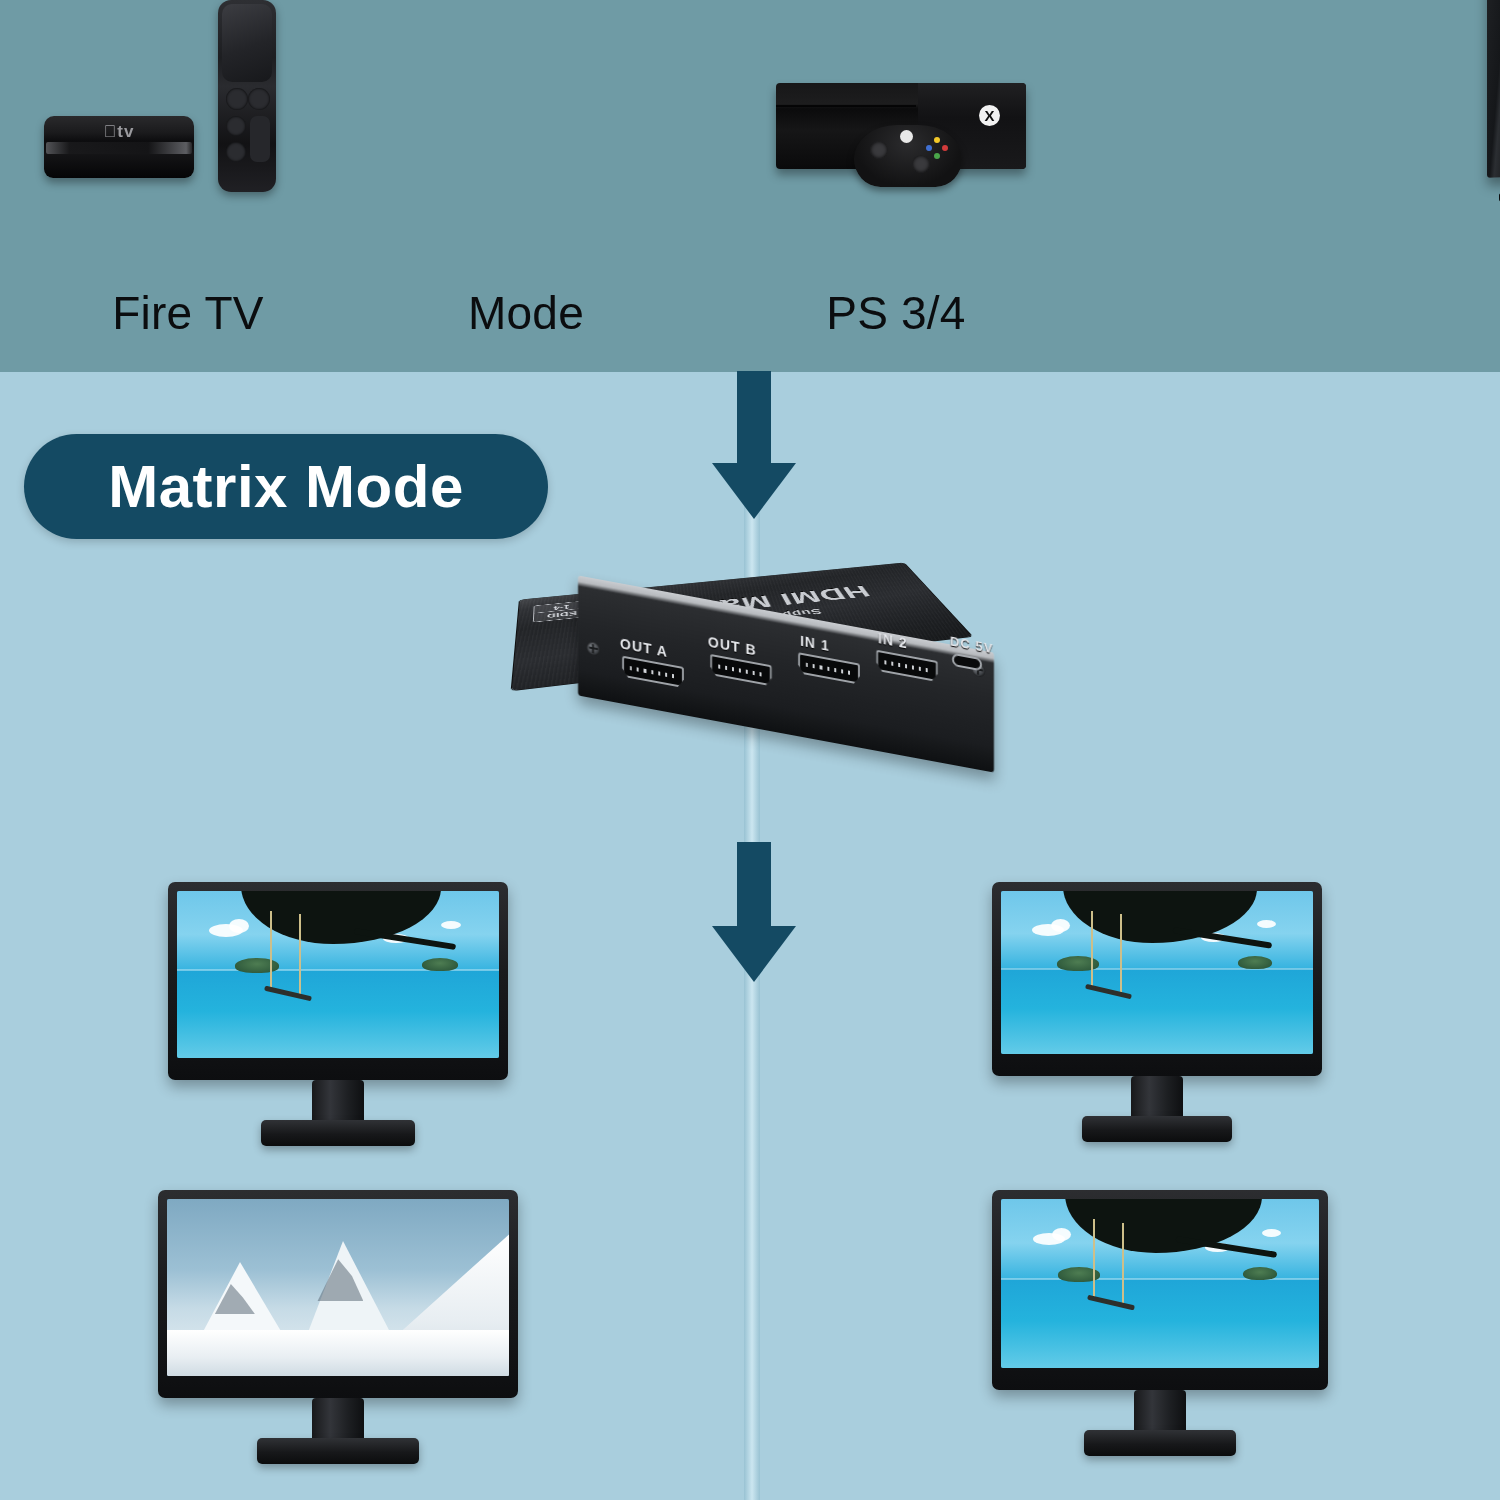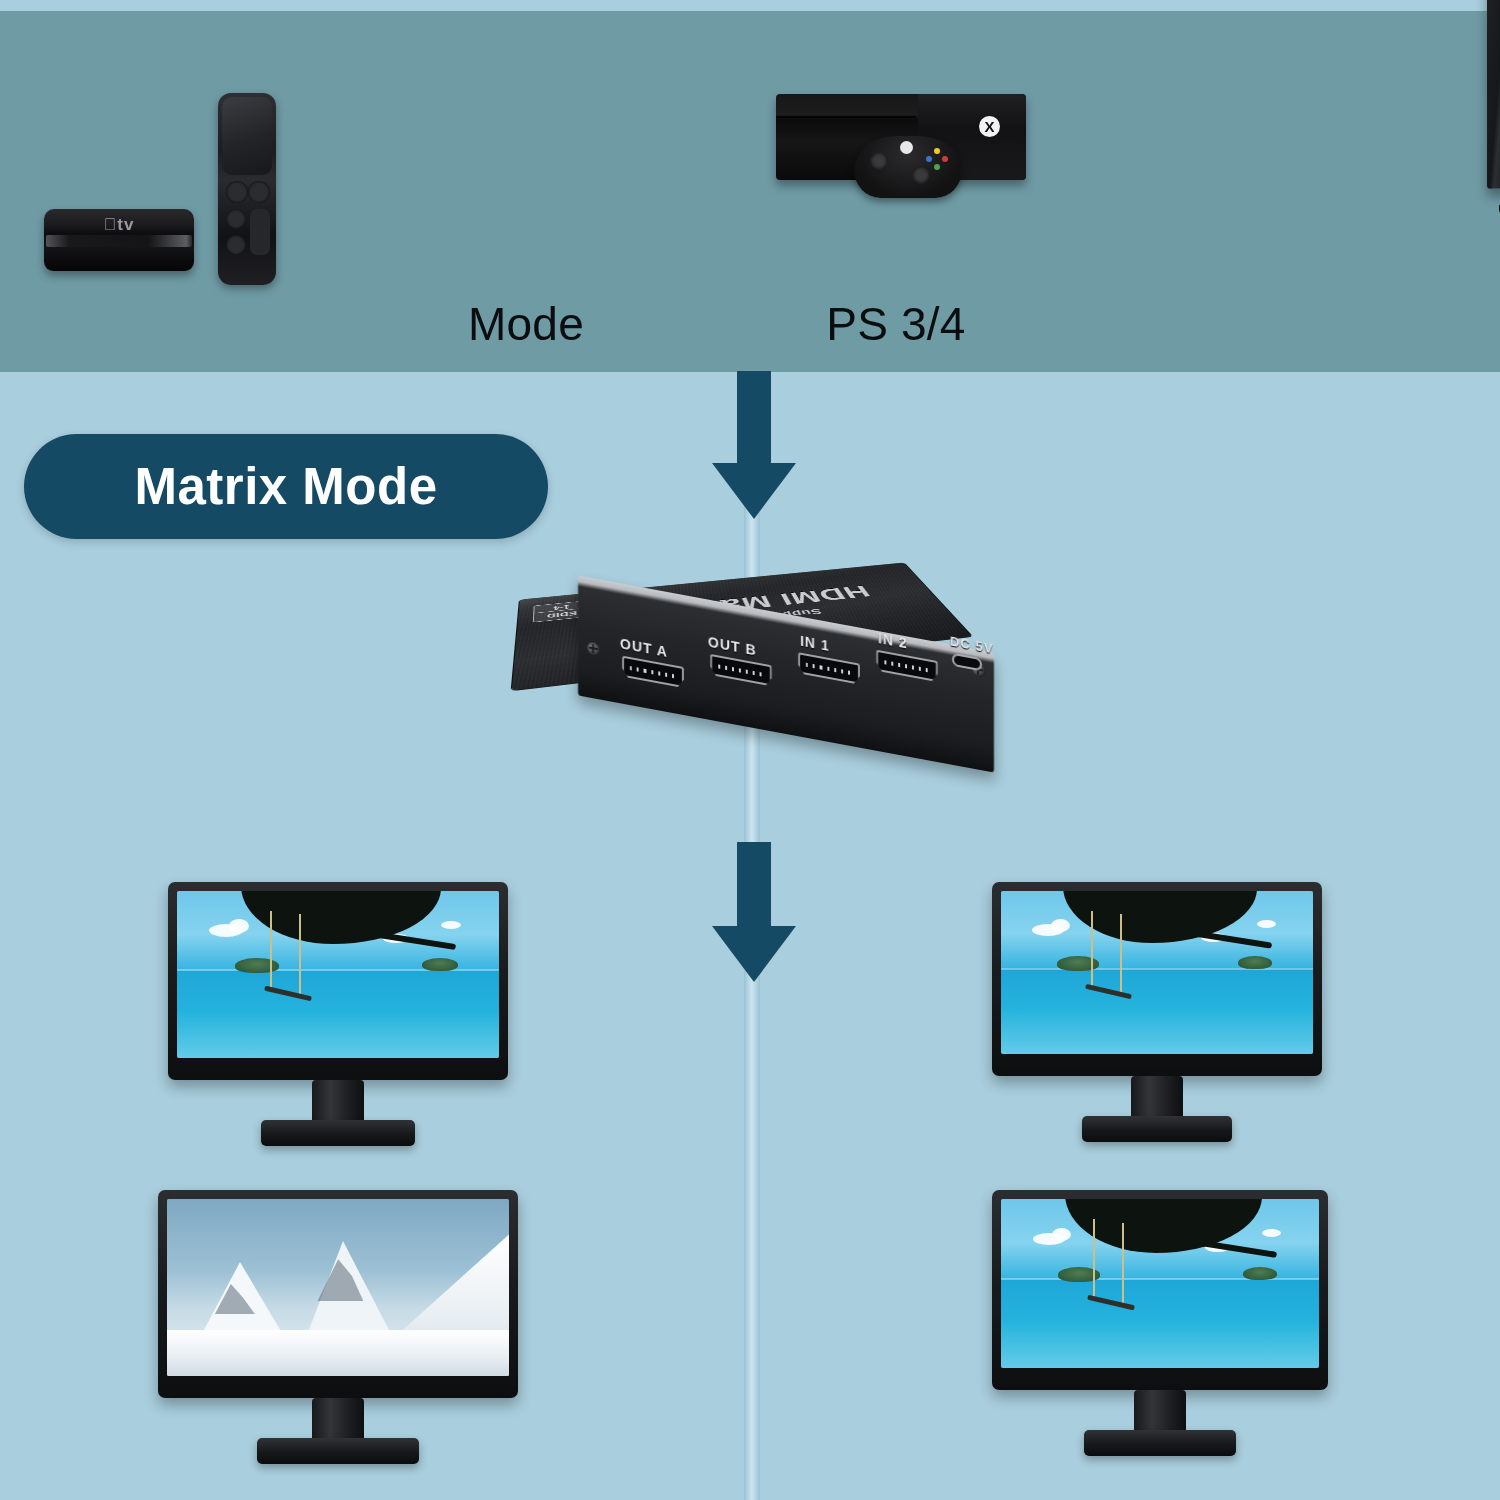--- a/index.html
+++ b/index.html
@@ -8,21 +8,21 @@
   body {
     font-family: "Liberation Sans", sans-serif;
     background: #a9ced d;
     background: #a9cedd;
     overflow: hidden;
     position: relative;
   }
 
   
   #source-band {
-    position:absolute; left:0; top:11px; width:1500px; height:372px;
+    position:absolute; left:0; top:0; width:1500px; height:372px;
     background:#6f9ba5;
   }
   .source-col {
     position:absolute; top:0; height:372px;
     display:flex; flex-direction:column; align-items:center; justify-content:flex-end;
   }
   .source-art { position:relative; flex:1 1 auto; width:100%; }
   .source-label {
     font-size:46px; color:#0b0d0f; letter-spacing:.2px;
     font-family:"Liberation Sans", sans-serif;
@@ -110,21 +110,21 @@
   }
   #center-divider{
     position:absolute; left:744px; top:0; width:16px; height:1128px;
     background:linear-gradient(90deg, rgba(140,185,203,.55) 0%, rgba(205,231,241,.95) 50%, rgba(140,185,203,.55) 100%);
   }
 
   
   .mode-badge{
     position:absolute; background:#144a63; color:#fff; border-radius:999px;
     display:flex; align-items:center; justify-content:center;
-    font-size:51px; font-weight:700; letter-spacing:.5px;
+    font-size:60px; font-weight:700; letter-spacing:.5px;
     box-shadow:0 3px 8px rgba(0,0,0,.18);
     font-family:"Liberation Sans", sans-serif;
   }
   #matrix-mode-badge{ left:24px; top:62px; width:524px; height:105px; }
   #splitter-mode-badge{ left:962px; top:62px; width:524px; height:105px; }
 
   
   .down-arrow{ position:absolute; }
   .down-arrow .shaft{ position:absolute; left:50%; top:0; transform:translateX(-50%); background:#144a63; }
   .down-arrow .head{ position:absolute; left:50%; transform:translateX(-50%); width:0; height:0;
@@ -252,20 +252,21 @@
       <div id="siri-remote">
         <div id="remote-dot"></div>
         <div class="glass"></div>
         <div class="pad" style="left:8px; top:88px; width:22px; height:22px;"></div>
         <div class="pad" style="left:30px; top:88px; width:22px; height:22px;"></div>
         <div class="pad" style="left:8px; top:116px; width:20px; height:20px;"></div>
         <div class="pad" style="left:8px; top:142px; width:20px; height:20px;"></div>
         <div class="rect" style="left:32px; top:116px; width:20px; height:46px;"></div>
       </div>
     </div>
+    <div class="source-label">Fire TV</div>
   </div>
 
   <div class="source-col" style="left:376px; width:300px;">
     <div class="source-art">
       <div id="xbox-wrap">
         <div id="xbox-body"></div>
         <div id="xbox-seam"></div>
         <div id="xbox-logo"></div>
         <div id="xbox-pad">
           <div class="stick" style="left:16px; top:16px;"></div>

